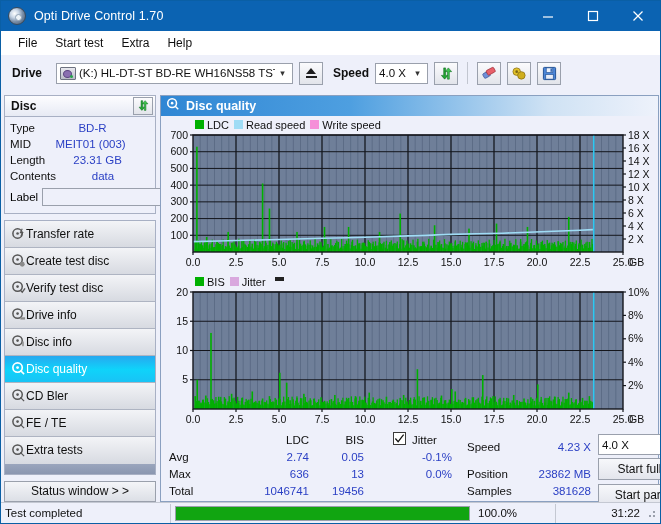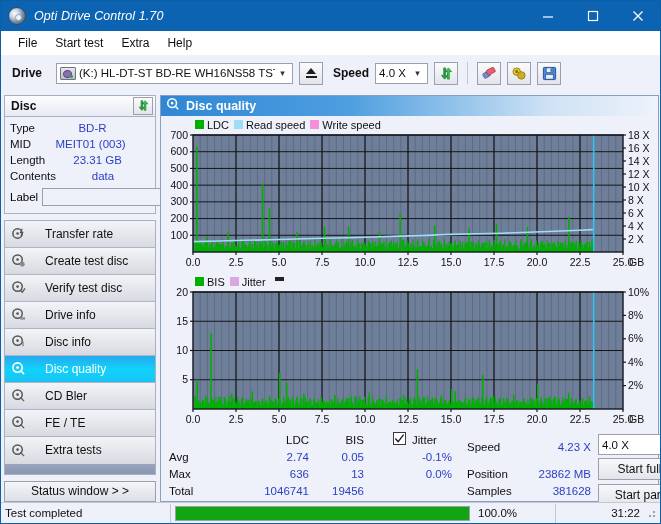--- a/index.html
+++ b/index.html
@@ -17,21 +17,20 @@
     background: #eef0fa;
     overflow: hidden;
   }
 
   
   .titlebar {
     height: 30px;
     background: #0b63b2;
     display: flex; align-items: center;
     color: #ffffff;
-    font-style: italic;
   }
   .titlebar .tb-icon {
     width: 18px; height: 18px; margin-left: 7px; margin-right: 8px;
     border-radius: 50%;
     background: radial-gradient(circle at 35% 35%, #ffffff 0%, #c9d6e6 28%, #7b8fa8 55%, #44566b 100%);
     border: 1px solid #3a4a5c;
     position: relative; flex: none;
   }
   .titlebar .tb-icon::after {
     content: ""; position: absolute; left: 6px; top: 6px;
@@ -157,21 +156,21 @@
     border:1px solid #8d8a33; position:relative;
   }
   .cd-glyph::after{content:"";position:absolute;left:4.5px;top:4.5px;width:4px;height:4px;border-radius:50%;background:#f7f7ea;border:1px solid #b5b266;}
 
   .navlist { margin-top: 6px; border:1px solid #a8b0c4; background:#8f9bb5;}
   .navitem {
     height: 27px; display: flex; align-items: center;
     background: linear-gradient(#f3f4f7,#d7dae1);
     border-bottom: 1px solid #aeb4c2;
     font-size: 12px; color: #101010;
-    padding-left: 6px; gap: 19px;
+    padding-left: 6px; gap: 0;
   }
   .navitem.sel {
     background: linear-gradient(#27a8ef,#0fd3fa 52%,#19c3f5);
     color: #ffffff;
   }
   .navitem .nv-ic { width: 15px; height: 15px; flex: none; }
   .navfoot { height: 10px; background: linear-gradient(#9aa5bd,#8a96b0); }
   .statusbtn {
     height: 22px; margin-top: 6px;
     background: linear-gradient(#f4f5f8,#dcdfe6);

